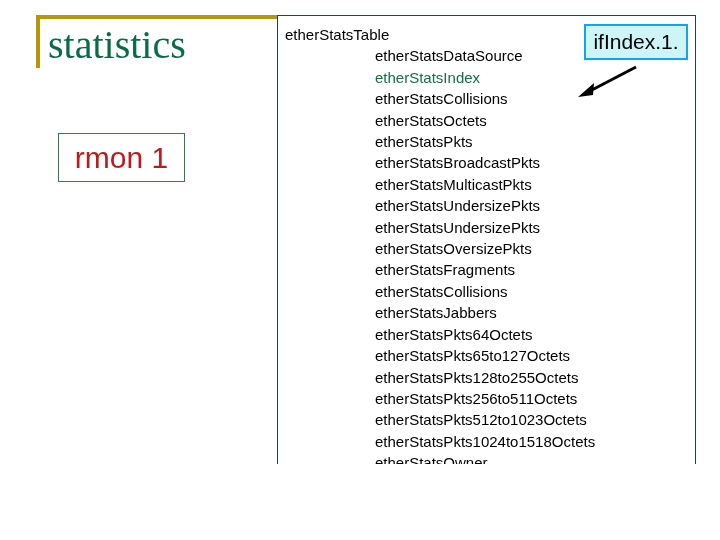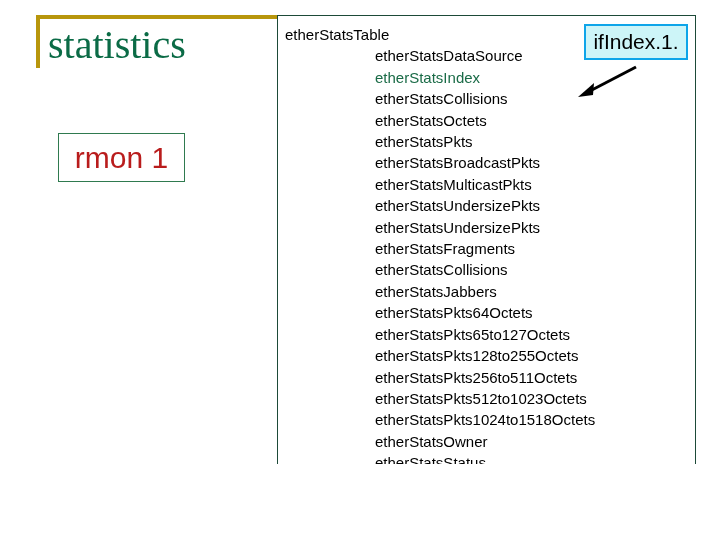--- a/index.html
+++ b/index.html
@@ -151,20 +151,21 @@
       <div class="mib-line lvl0">etherStatsTable</div>
       <div class="mib-line lvl2">etherStatsDataSource</div>
       <div class="mib-line lvl2 hl">etherStatsIndex</div>
       <div class="mib-line lvl2">etherStatsCollisions</div>
       <div class="mib-line lvl2">etherStatsOctets</div>
       <div class="mib-line lvl2">etherStatsPkts</div>
       <div class="mib-line lvl2">etherStatsBroadcastPkts</div>
       <div class="mib-line lvl2">etherStatsMulticastPkts</div>
       <div class="mib-line lvl2">etherStatsUndersizePkts</div>
       <div class="mib-line lvl2">etherStatsUndersizePkts</div>
+      <div class="mib-line lvl2">etherStatsOversizePkts</div>
       <div class="mib-line lvl2">etherStatsFragments</div>
       <div class="mib-line lvl2">etherStatsCollisions</div>
       <div class="mib-line lvl2">etherStatsJabbers</div>
       <div class="mib-line lvl2">etherStatsPkts64Octets</div>
       <div class="mib-line lvl2">etherStatsPkts65to127Octets</div>
       <div class="mib-line lvl2">etherStatsPkts128to255Octets</div>
       <div class="mib-line lvl2">etherStatsPkts256to511Octets</div>
       <div class="mib-line lvl2">etherStatsPkts512to1023Octets</div>
       <div class="mib-line lvl2">etherStatsPkts1024to1518Octets</div>
       <div class="mib-line lvl2">etherStatsOwner</div>

